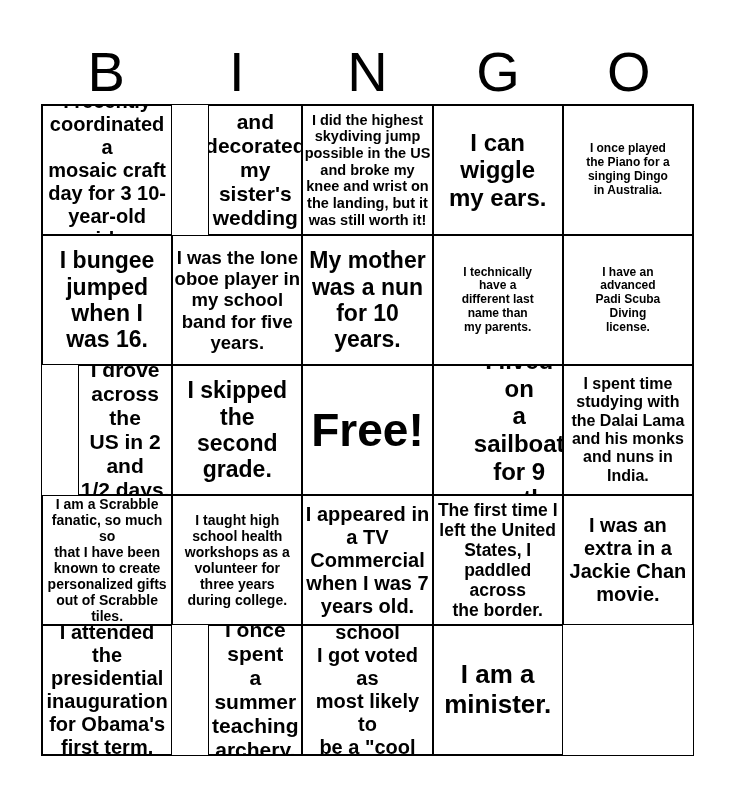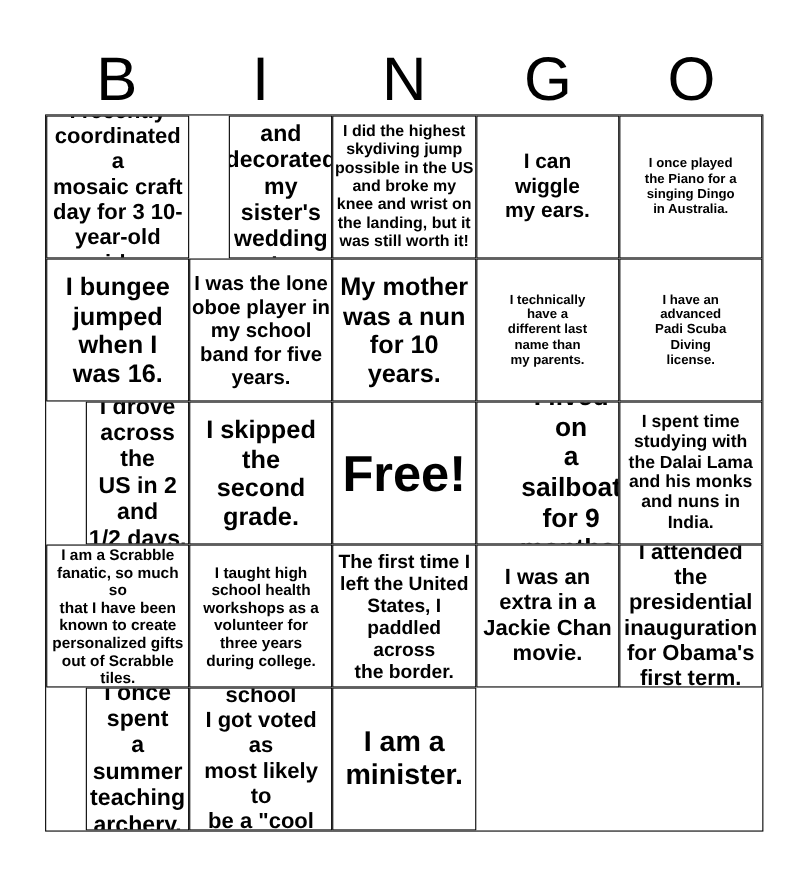--- a/index.html
+++ b/index.html
@@ -63,21 +63,21 @@
   .fs165 { font-size: 14px; text-align: center; }
   .fs175 { font-size: 17.5px; }
   .fs18  { font-size: 20px; }
   .fs185 { font-size: 18.5px; }
   .fs19  { font-size: 12px; }
   .fs20  { font-size: 20px; }
   .fs21  { font-size: 21px; margin-left: 36px; }
   .fs23  { font-size: 23px; }
   .fs24  { font-size: 24px; padding-left: 44px; }
   .fs26  { font-size: 26px; }
-  .fs28  { font-size: 19px; }
+  .fs28  { font-size: 24px; }
   .fs46  { font-size: 46px; line-height: 1.0; }
 </style>
 </head>
 <body>
 
 <div class="page">
 
   <div class="title">
     <div class="letter">B</div>
     <div class="letter">I</div>
@@ -162,20 +162,25 @@
 that I have been
 known to create
 personalized gifts
 out of Scrabble tiles.</div>
     <div class="cell fs165">I taught high
 school health
 workshops as a
 volunteer for
 three years
 during college.</div>
+    <div class="cell fs20">I appeared in
+a TV
+Commercial
+when I was 7
+years old.</div>
     <div class="cell fs175">The first time I
 left the United
 States, I
 paddled across
 the border.</div>
 
     <div class="cell fs20">I was an
 extra in a
 Jackie Chan
 movie.</div>

